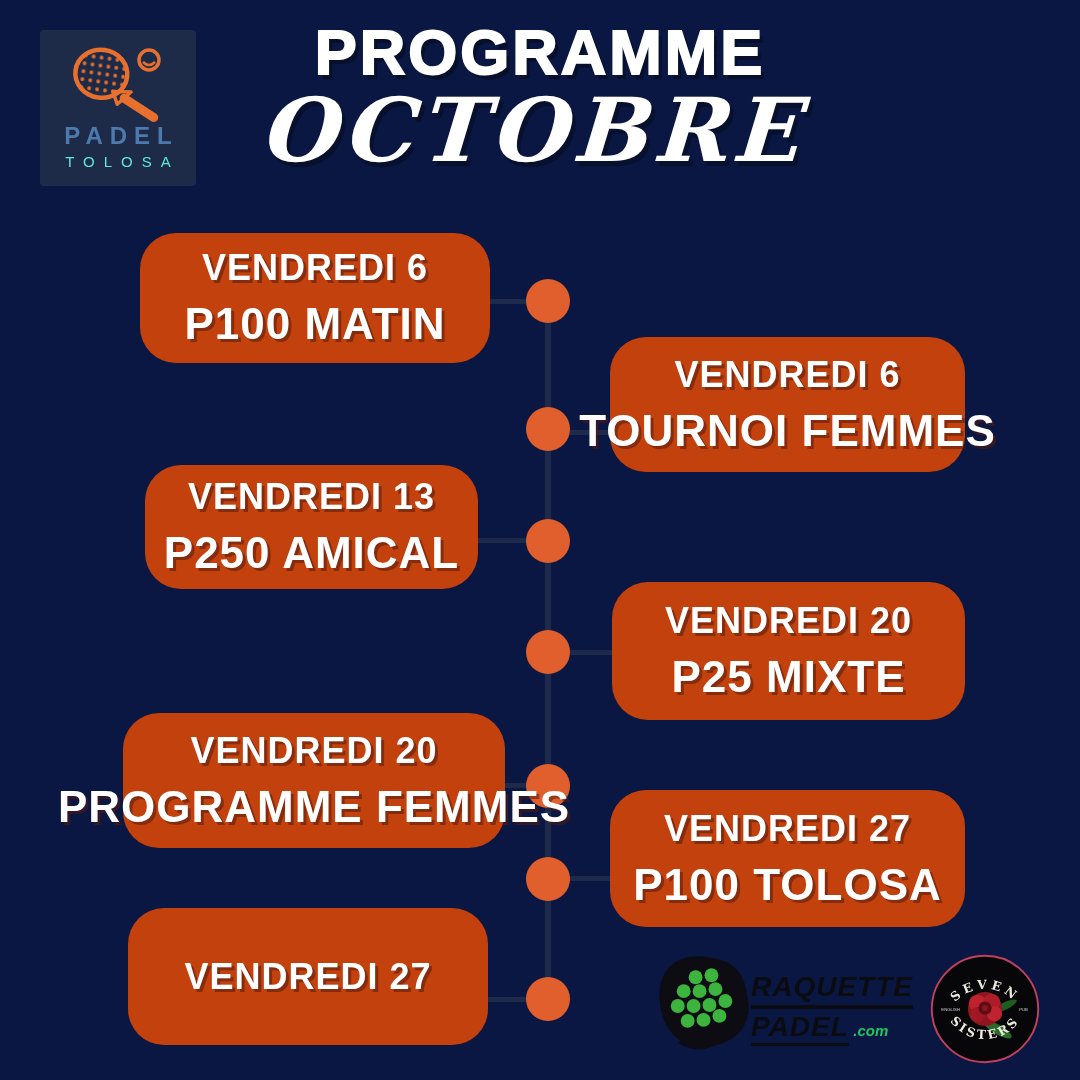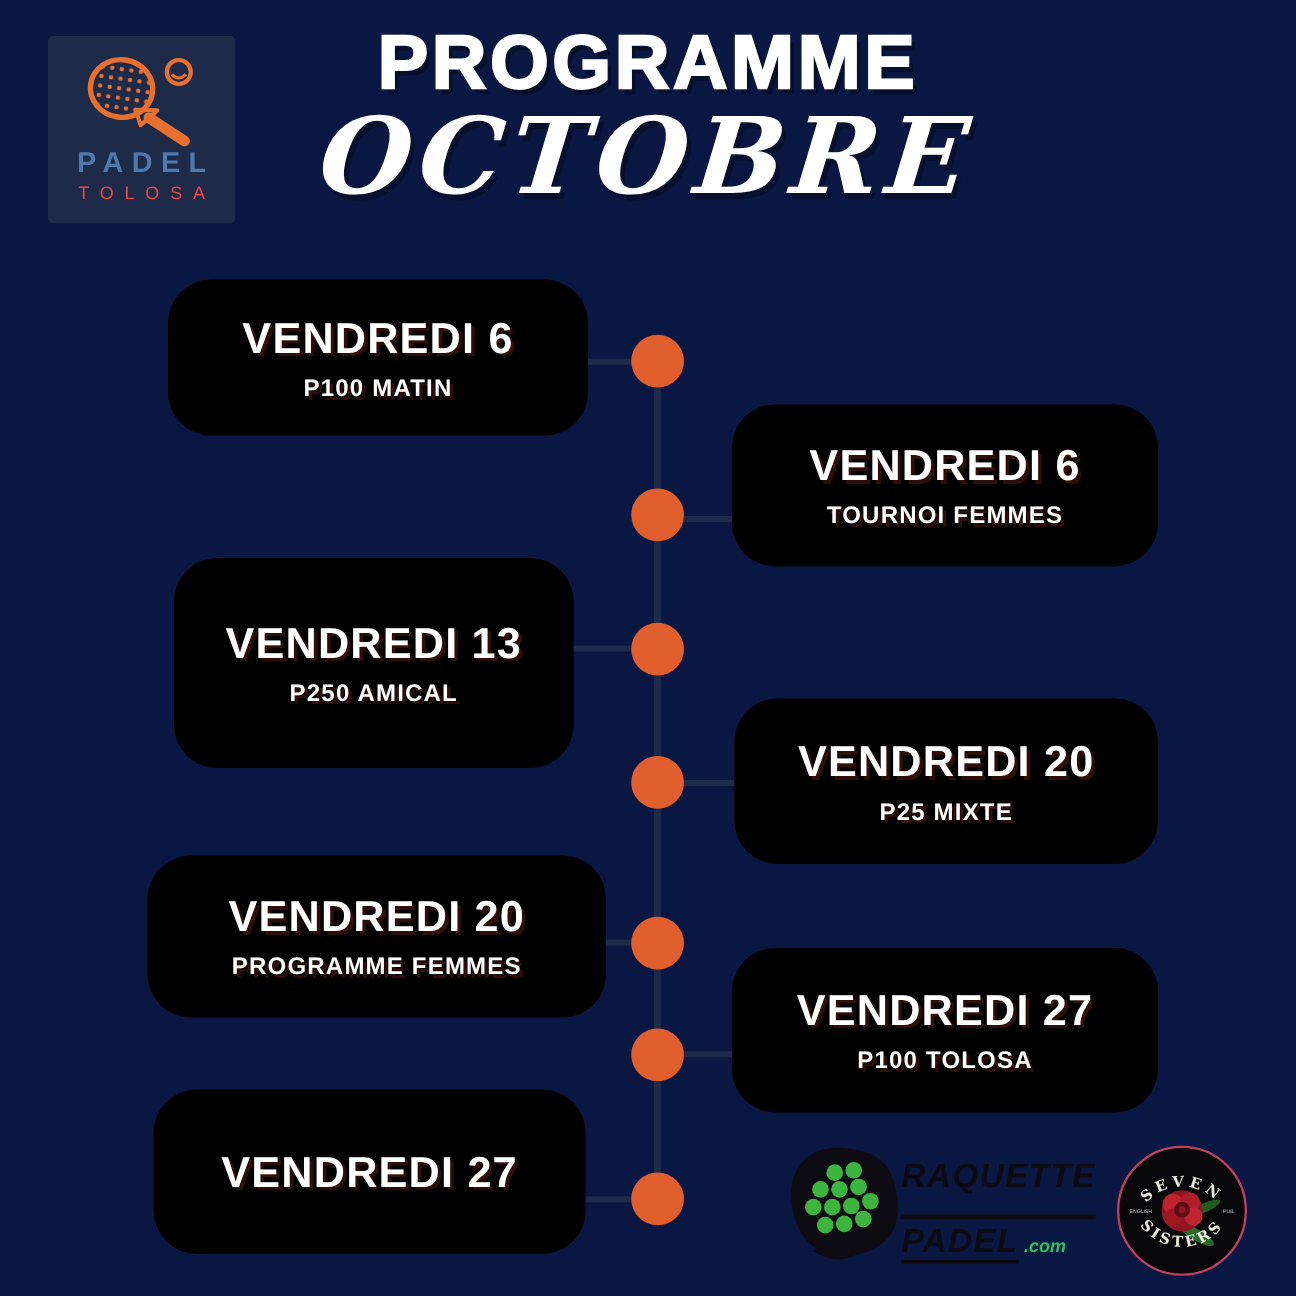--- a/index.html
+++ b/index.html
@@ -13,21 +13,21 @@
     position:absolute;left:40px;top:30px;width:156px;height:156px;
     background:#1d2a48;border-radius:4px;
     display:flex;flex-direction:column;align-items:center;justify-content:flex-start;
   }
   .logo-card svg{display:block;margin-top:8px;}
   .logo-name{
     color:#4d79ad;font-weight:bold;font-size:24px;letter-spacing:7px;
     margin-top:-2px;text-indent:7px;
   }
   .logo-subname{
-    color:#ef4444;font-size:15px;letter-spacing:9px;margin-top:3px;text-indent:9px;text-align:center;
+    color:#5eead4;font-size:15px;letter-spacing:9px;margin-top:3px;text-indent:9px;text-align:center;
   }
   
   .title-wrap{position:absolute;left:0;right:0;top:16px;text-align:center;pointer-events:none;}
   .title-main{
     color:#ffffff;font-size:63px;font-weight:900;letter-spacing:3px;
     -webkit-text-stroke:2px #ffffff;
     text-shadow:4px 5px 0 rgba(5,12,30,.65);
     font-family:"Liberation Sans",sans-serif;
   }
   .title-sub{
@@ -35,46 +35,46 @@
     font-family:"DejaVu Serif",serif;letter-spacing:6px;
     margin-top:-10px;transform:skewX(-6deg);
     text-shadow:4px 5px 0 rgba(5,12,30,.6);
   }
   
   .spine{position:absolute;left:545px;top:300px;width:6px;height:700px;background:#1d2a4b;}
   .connector{position:absolute;height:5px;background:#1d2a4b;}
   .dot{position:absolute;width:44px;height:44px;border-radius:50%;background:#e05f2c;}
   
   .event-box{
-    position:absolute;background:#000000;border-radius:36px;
+    position:absolute;background:#c2410c;border-radius:36px;
     display:flex;flex-direction:column;align-items:center;justify-content:center;
     gap:10px;padding:0 8px;box-sizing:border-box;
   }
   .ev-date{
     color:#fff;font-weight:bold;font-size:36px;letter-spacing:1px;white-space:nowrap;
     text-shadow:3px 3px 0 rgba(84,26,16,.55);
   }
   .ev-label{
-    color:#fff;font-weight:bold;font-size:20px;letter-spacing:1px;white-space:nowrap;
+    color:#fff;font-weight:bold;font-size:44px;letter-spacing:1px;white-space:nowrap;
     text-shadow:3px 3px 0 rgba(84,26,16,.55);
   }
   .ev1{left:140px;top:233px;width:350px;height:130px;}
   .ev2{left:610px;top:337px;width:355px;height:135px;}
-  .ev3{left:145px;top:465px;width:333px;height:175px;}
+  .ev3{left:145px;top:465px;width:333px;height:124px;}
   .ev4{left:612px;top:582px;width:353px;height:138px;}
   .ev5{left:123px;top:713px;width:382px;height:135px;}
   .ev6{left:610px;top:790px;width:355px;height:137px;}
   .ev7{left:128px;top:908px;width:360px;height:137px;}
   .ev7 .ev-label{font-size:29px;}
   
   .raquette{position:absolute;left:648px;top:950px;width:265px;height:112px;display:flex;align-items:center;}
   .raquette-text{margin-left:-16px;margin-top:4px;}
   .rq-line1{
     color:#0b0b12;font-size:28px;font-weight:900;font-style:italic;letter-spacing:1px;
-    border-bottom:4px solid #0b0b12;padding-bottom:16px;display:inline-block;
+    border-bottom:4px solid #0b0b12;padding-bottom:2px;display:inline-block;
   }
   .rq-line2{color:#0b0b12;font-size:28px;font-weight:900;font-style:italic;letter-spacing:1px;
     border-bottom:3px solid #0b0b12;display:inline-block;margin-top:2px;}
   .rq-suffix{font-size:15px;font-weight:700;font-style:italic;color:#22c55e;}
   .seven{position:absolute;left:928px;top:952px;width:114px;height:114px;}
 </style>
 </head>
 <body>
 
 <div class="logo-card">

